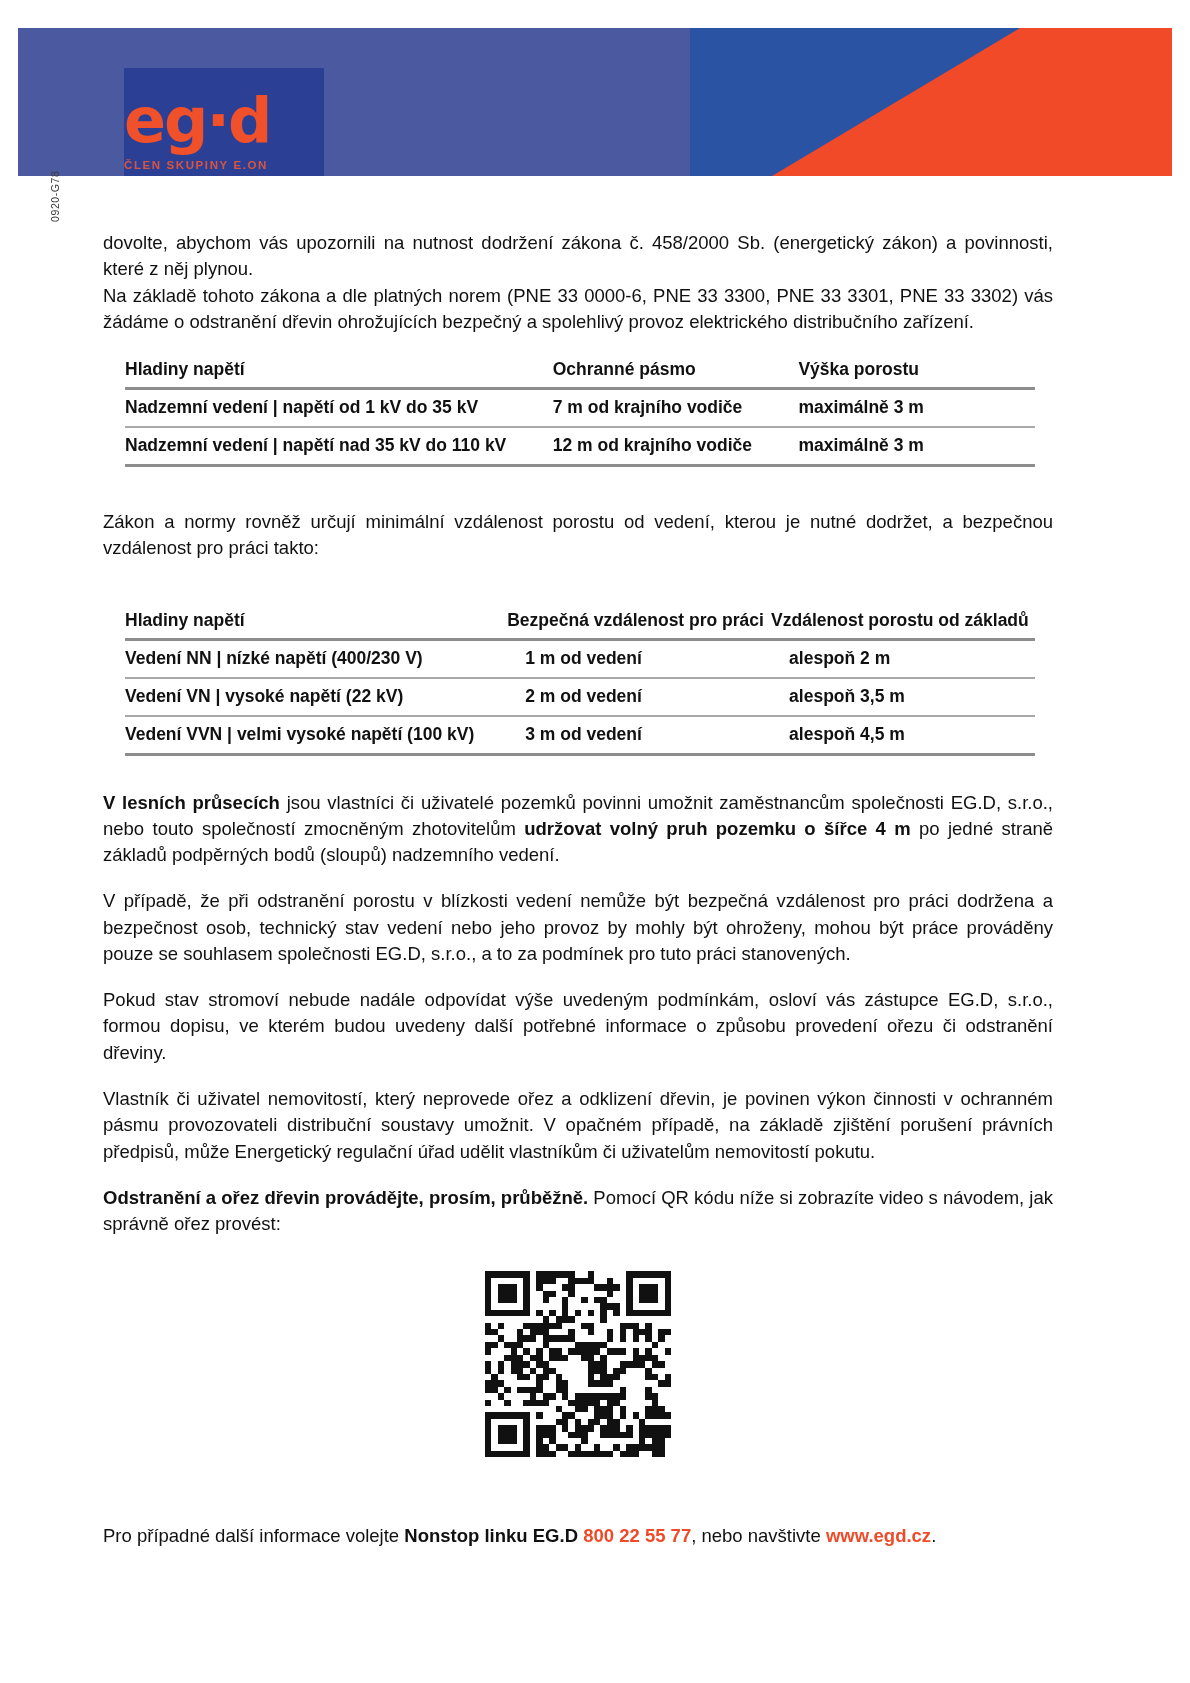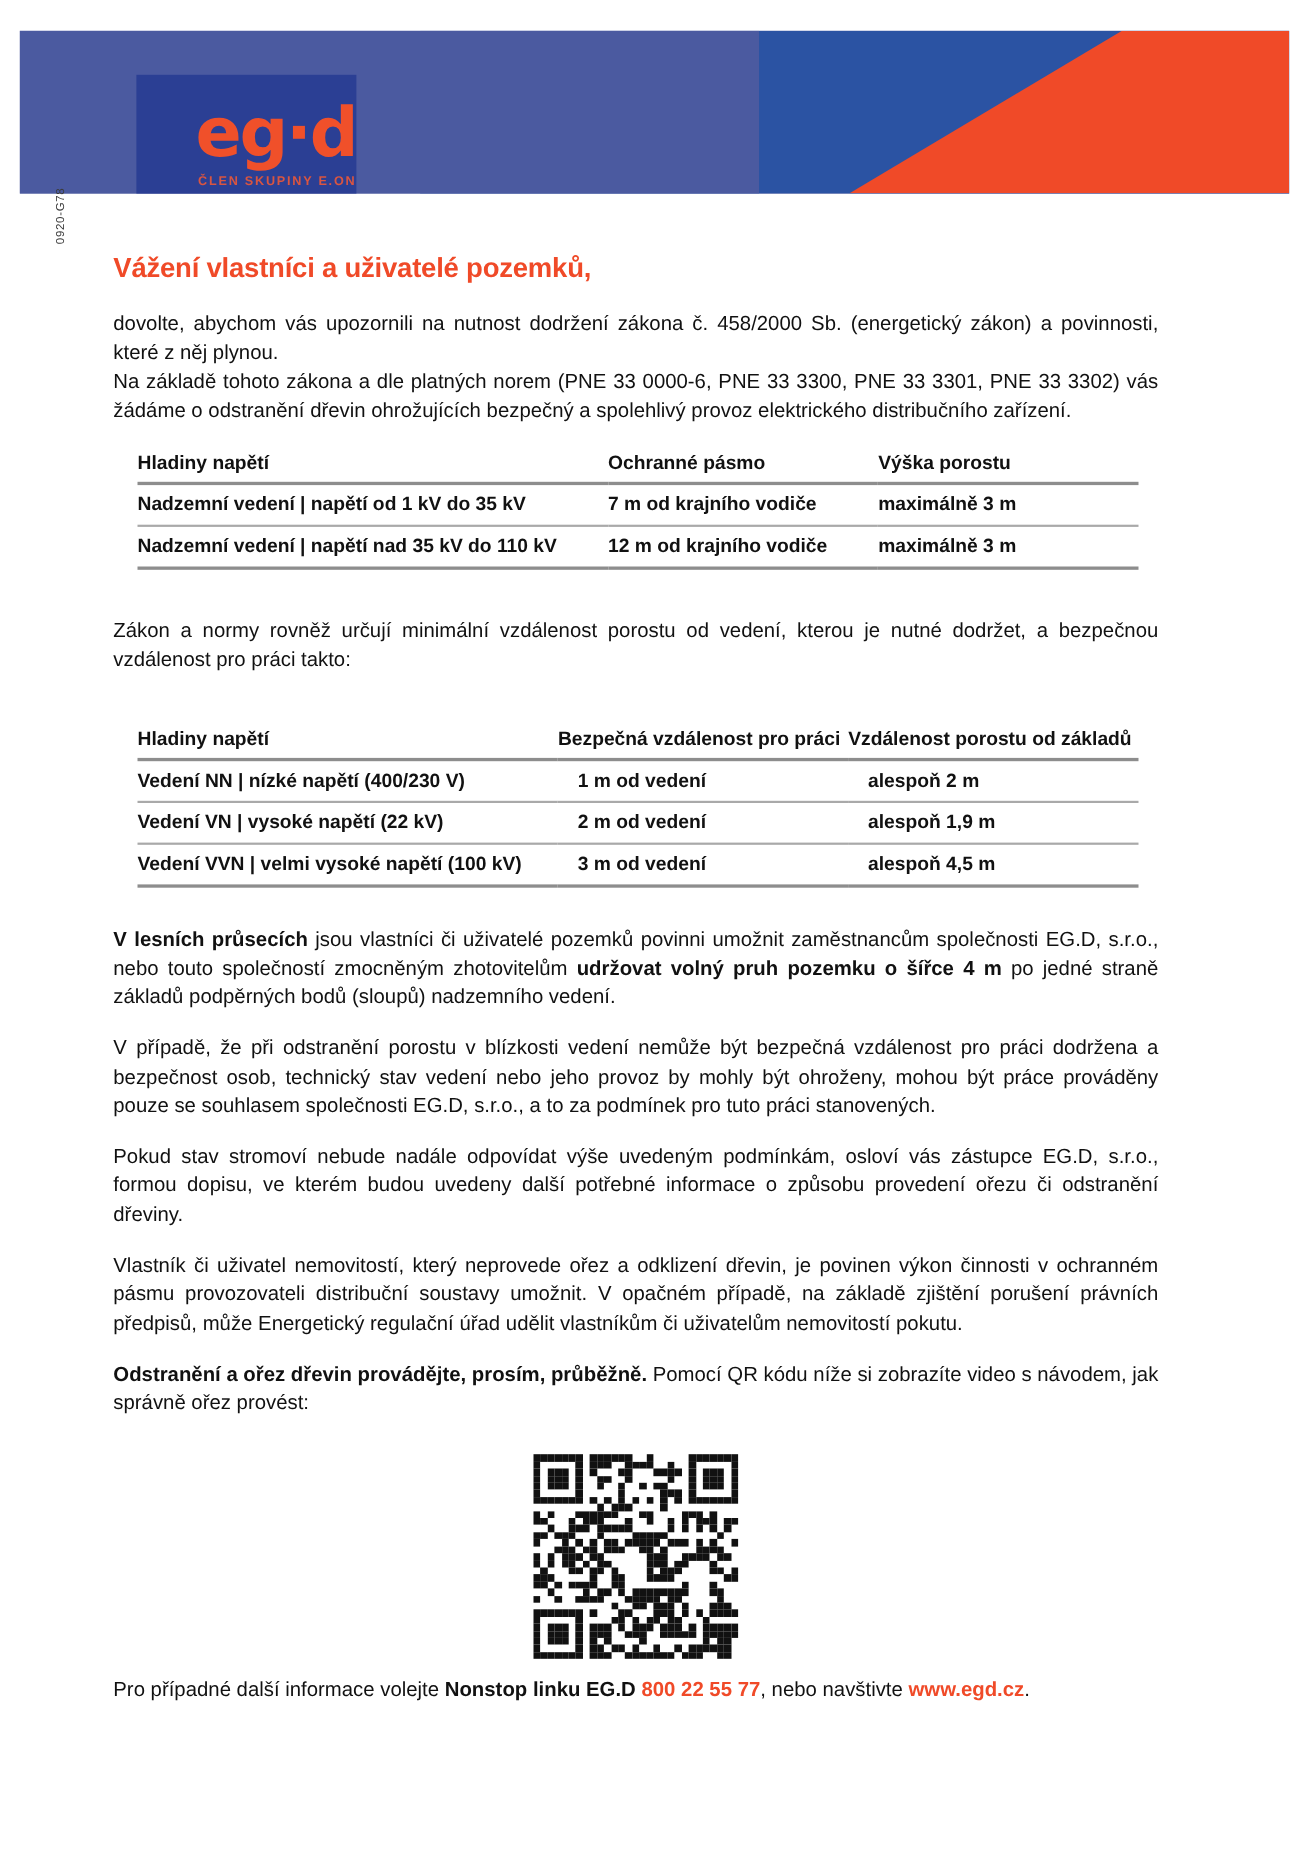--- a/index.html
+++ b/index.html
@@ -53,21 +53,21 @@
   }
   .logo-box {
     position: absolute;
     left: 106px;
     top: 40px;
     width: 200px;
     height: 133px;
     background: #2b3f94;
     display: flex;
     flex-direction: column;
-    align-items: flex-end;
+    align-items: flex-start;
     justify-content: center;
   }
   .logo-word {
     font-family: "DejaVu Sans", sans-serif;
     font-weight: 700;
     font-size: 62px;
     color: #f0502a;
     letter-spacing: -2px;
     line-height: 0.95;
     margin-top: -6px;
@@ -204,21 +204,20 @@
   <div class="logo-box">
     <div class="logo-word">eg·d</div>
     <div class="logo-sub">ČLEN SKUPINY E.ON</div>
   </div>
 </div>
 
 <div class="side-code">0920-G78</div>
 
 <div class="content">
 
-  <h1 class="title">Vážení vlastníci a uživatelé pozemků,</h1>
 
   <p class="para tight">dovolte, abychom vás upozornili na nutnost dodržení zákona č. 458/2000 Sb. (energetický zákon) a povinnosti, které z něj plynou.</p>
   <p class="para tight">Na základě tohoto zákona a dle platných norem (PNE 33 0000-6, PNE 33 3300, PNE 33 3301, PNE 33 3302) vás žádáme o odstranění dřevin ohrožujících bezpečný a spolehlivý provoz elektrického distribučního zařízení.</p>
 
   <div class="tbl-wrap">
     <table class="rt t1">
       <thead>
         <tr>
           <th class="col-a">Hladiny napětí</th>
           <th class="col-b">Ochranné pásmo</th>
@@ -253,21 +252,21 @@
       </thead>
       <tbody>
         <tr>
           <td class="c-a">Vedení NN | nízké napětí (400/230 V)</td>
           <td class="c-b">1 m od vedení</td>
           <td class="c-c">alespoň 2 m</td>
         </tr>
         <tr>
           <td class="c-a">Vedení VN | vysoké napětí (22 kV)</td>
           <td class="c-b">2 m od vedení</td>
-          <td class="c-c">alespoň 1,9 m</td>
+          <td class="c-c">alespoň 3,5 m</td>
         </tr>
         <tr>
           <td class="c-a">Vedení VVN | velmi vysoké napětí (100 kV)</td>
           <td class="c-b">3 m od vedení</td>
           <td class="c-c">alespoň 4,5 m</td>
         </tr>
       </tbody>
     </table>
   </div>
 

